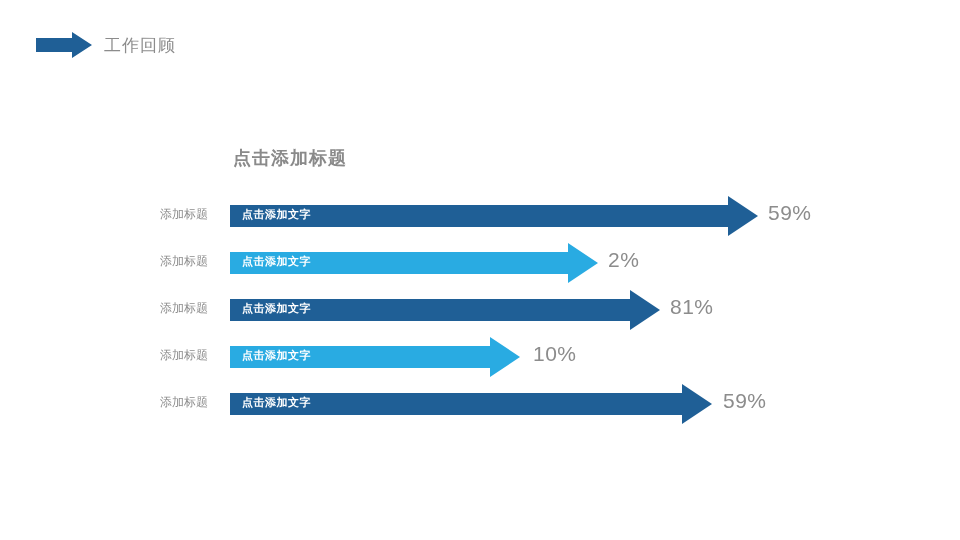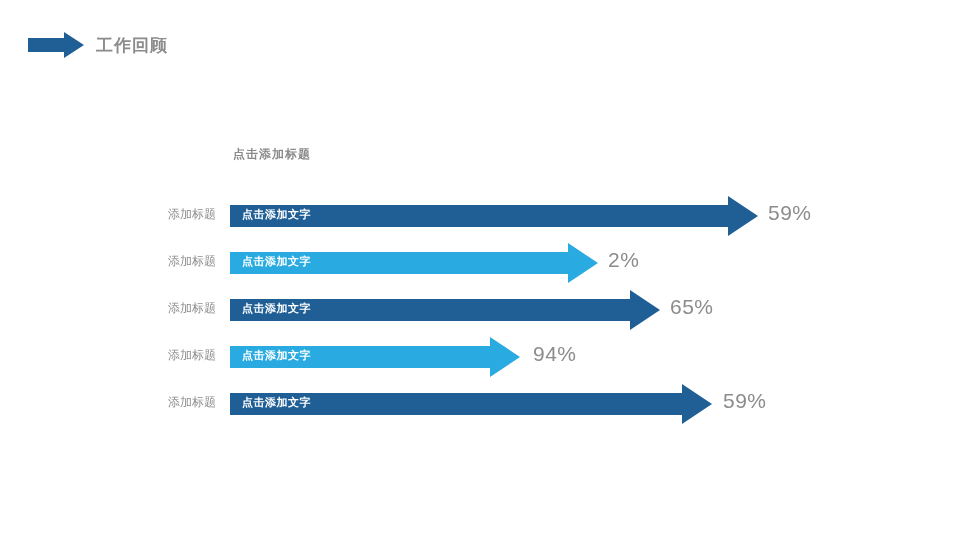--- a/index.html
+++ b/index.html
@@ -11,47 +11,46 @@
     height: 540px;
     background: #ffffff;
     font-family: "Liberation Sans", "DejaVu Sans", sans-serif;
     overflow: hidden;
     position: relative;
   }
 
   
   .header {
     position: absolute;
-    left: 28px;
+    left: 36px;
     top: 30px;
     display: flex;
     align-items: center;
     height: 30px;
-    font-weight: bold;
   }
   .header-arrow {
     width: 56px;
     height: 26px;
     display: block;
   }
   .header-title {
     margin-left: 12px;
     font-size: 17px;
     color: #8c8c8c;
     letter-spacing: 1px;
     white-space: nowrap;
     line-height: 1;
   }
 
   
   .section-title {
     position: absolute;
     left: 233px;
     top: 146px;
-    font-size: 12px;
+    font-size: 18px;
     font-weight: bold;
     color: #8a8a8a;
     letter-spacing: 1px;
     white-space: nowrap;
   }
 
   
   .chart {
     position: absolute;
     left: 0;
@@ -60,21 +59,21 @@
   }
   .row {
     position: relative;
     height: 47px;
   }
   .row-label {
     position: absolute;
     left: 160px;
     top: 12px;
     width: 64px;
-    text-align: center;
+    text-align: left;
     font-size: 12px;
     color: #8c8c8c;
     white-space: nowrap;
     line-height: 1;
   }
   .row-arrow-wrap {
     position: absolute;
     left: 230px;
     top: 0;
     height: 47px;
@@ -141,32 +140,32 @@
   </div>
 
   <div class="row">
     <span class="row-label">添加标题</span>
     <div class="row-arrow-wrap">
       <svg class="row-arrow" width="430" height="40" viewBox="0 0 430 40" preserveAspectRatio="none">
         <polygon points="0,9 400,9 400,0 430,20 400,40 400,31 0,31" fill="#1F5F96"></polygon>
       </svg>
     </div>
     <span class="row-bar-text">点击添加文字</span>
-    <span class="row-pct" style="left:670px">65%</span>
+    <span class="row-pct" style="left:670px">81%</span>
   </div>
 
   <div class="row">
     <span class="row-label">添加标题</span>
     <div class="row-arrow-wrap">
       <svg class="row-arrow" width="290" height="40" viewBox="0 0 290 40" preserveAspectRatio="none">
         <polygon points="0,9 260,9 260,0 290,20 260,40 260,31 0,31" fill="#29ABE2"></polygon>
       </svg>
     </div>
     <span class="row-bar-text">点击添加文字</span>
-    <span class="row-pct" style="left:533px">94%</span>
+    <span class="row-pct" style="left:533px">10%</span>
   </div>
 
   <div class="row">
     <span class="row-label">添加标题</span>
     <div class="row-arrow-wrap">
       <svg class="row-arrow" width="482" height="40" viewBox="0 0 482 40" preserveAspectRatio="none">
         <polygon points="0,9 452,9 452,0 482,20 452,40 452,31 0,31" fill="#1F5F96"></polygon>
       </svg>
     </div>
     <span class="row-bar-text">点击添加文字</span>

